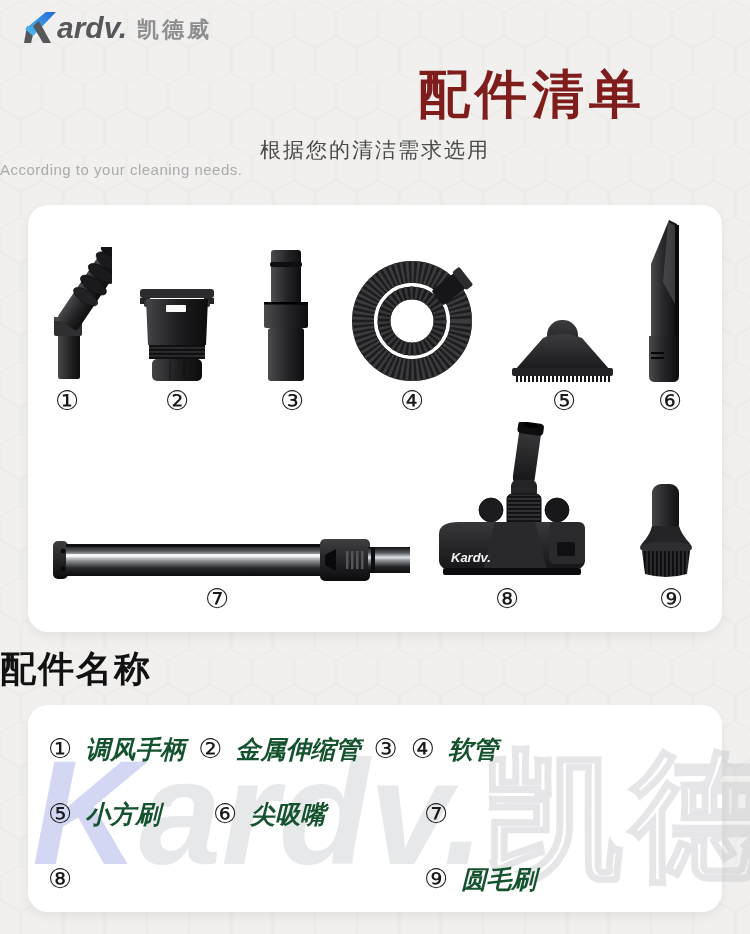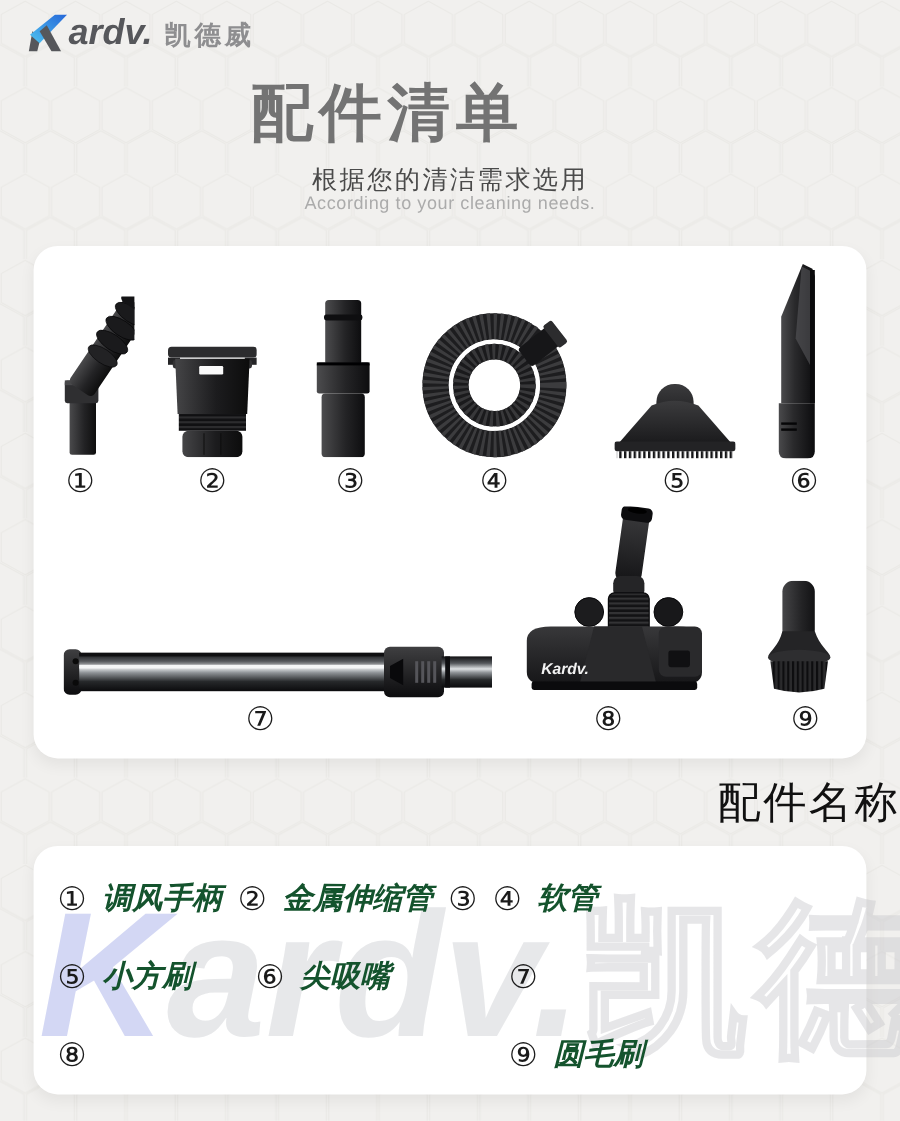--- a/index.html
+++ b/index.html
@@ -18,43 +18,43 @@
   .logo .kmark { display:block; }
   .logo .latin {
     font-size:30px; font-weight:bold; font-style:italic;
     color:#56575b; letter-spacing:0px; line-height:30px; margin-left:1px;
   }
   .logo .cn {
     font-size:22px; font-weight:bold; color:#8e8e90;
     letter-spacing:3px; margin-left:10px; line-height:26px;
   }
   .page-title {
-    position:absolute; left:0; top:60px; width:646px; text-align:center;
-    font-size:52px; font-weight:bold; letter-spacing:5px; color:#737373; z-index:6;
+    position:absolute; left:0; top:60px; width:646px; text-align:right;
+    font-size:52px; font-weight:bold; letter-spacing:5px; color:#7f1d1d; z-index:6;
   }
   .sub-cn {
     position:absolute; left:0; top:136px; width:750px; text-align:center;
     font-size:21px; color:#4a4a4a; letter-spacing:2px; z-index:6;
   }
   .sub-en {
-    position:absolute; left:0; top:161px; width:750px; text-align:center;
+    position:absolute; left:0; top:161px; width:750px; 
     font-size:15px; color:#ababab; letter-spacing:0.5px; z-index:6;
   }
 
   
   .card {
     position:absolute; left:28px; width:694px; background:#ffffff;
     border-radius:20px; box-shadow:0 5px 12px rgba(0,0,0,0.06); z-index:1;
   }
   .card1 { top:205px; height:427px; }
   .card2 { top:705px; height:207px; }
 
   .names-title {
-    position:absolute; left:0; top:645px; width:750px; text-align:right;
-    font-size:36px; font-weight:normal; color:#111; letter-spacing:2px; z-index:6;
+    position:absolute; left:0; top:645px; width:750px; text-align:left;
+    font-size:36px; font-weight:bold; color:#111; letter-spacing:2px; z-index:6;
   }
 
   
   .fig { position:absolute; }
   .circ-num {
     position:absolute; transform:translateX(-50%);
     font-size:27px; line-height:27px; color:#1a1a1a; font-weight:normal;
   }
 
   

